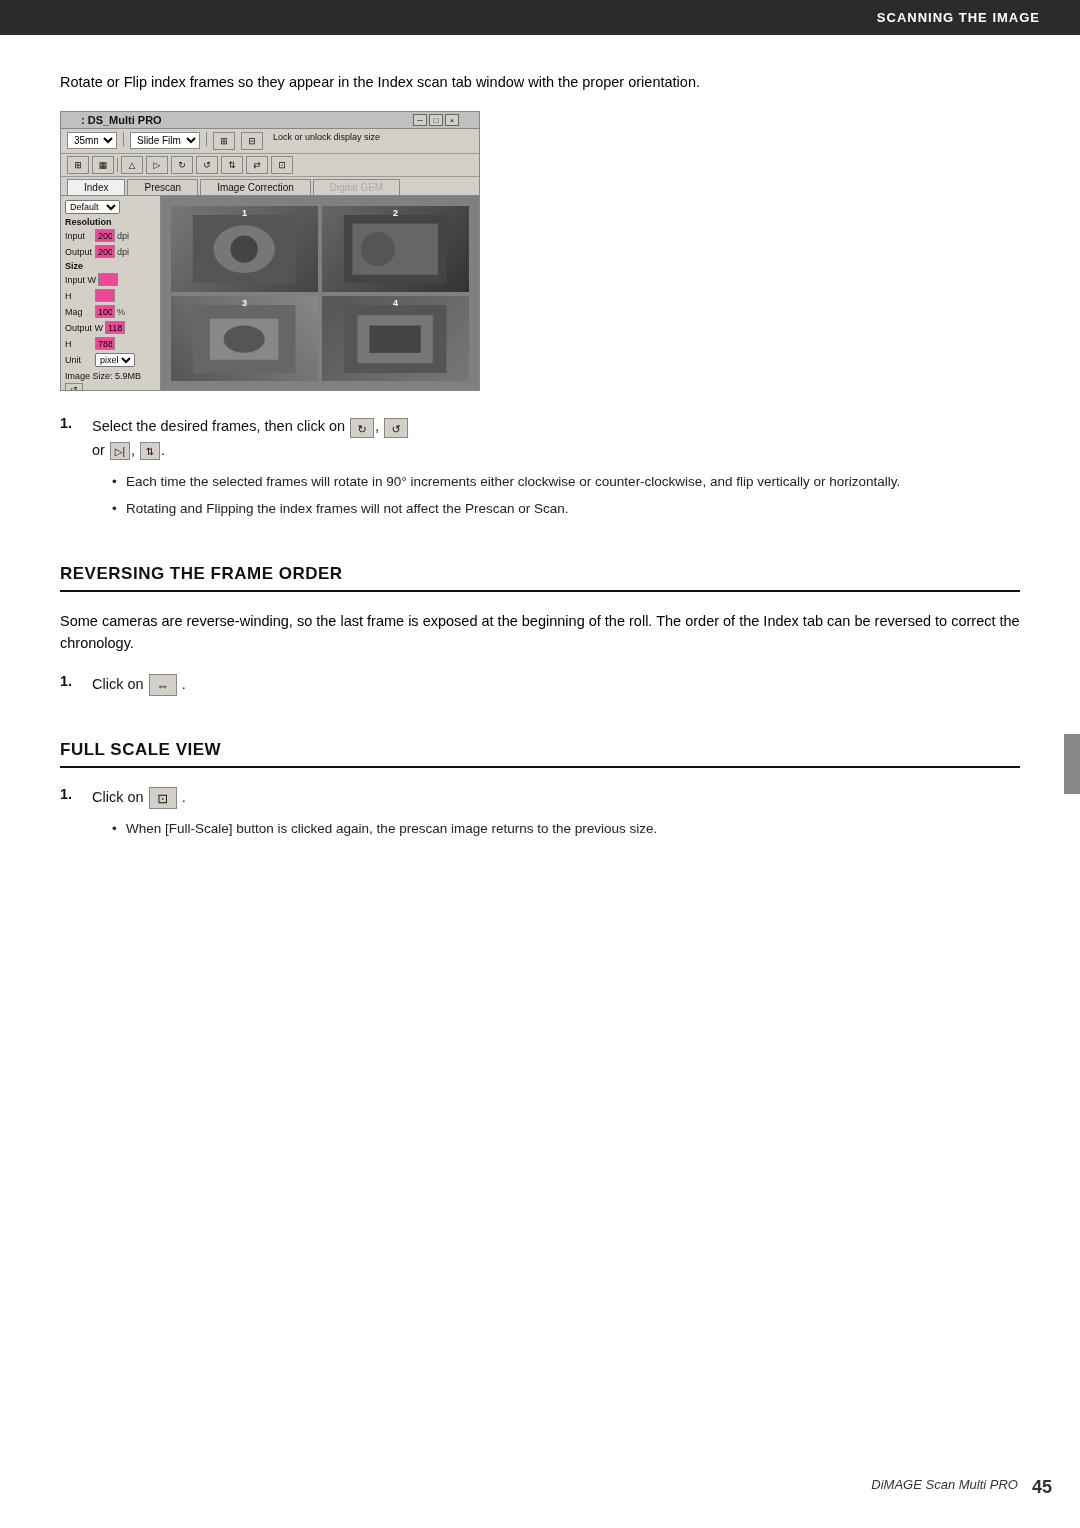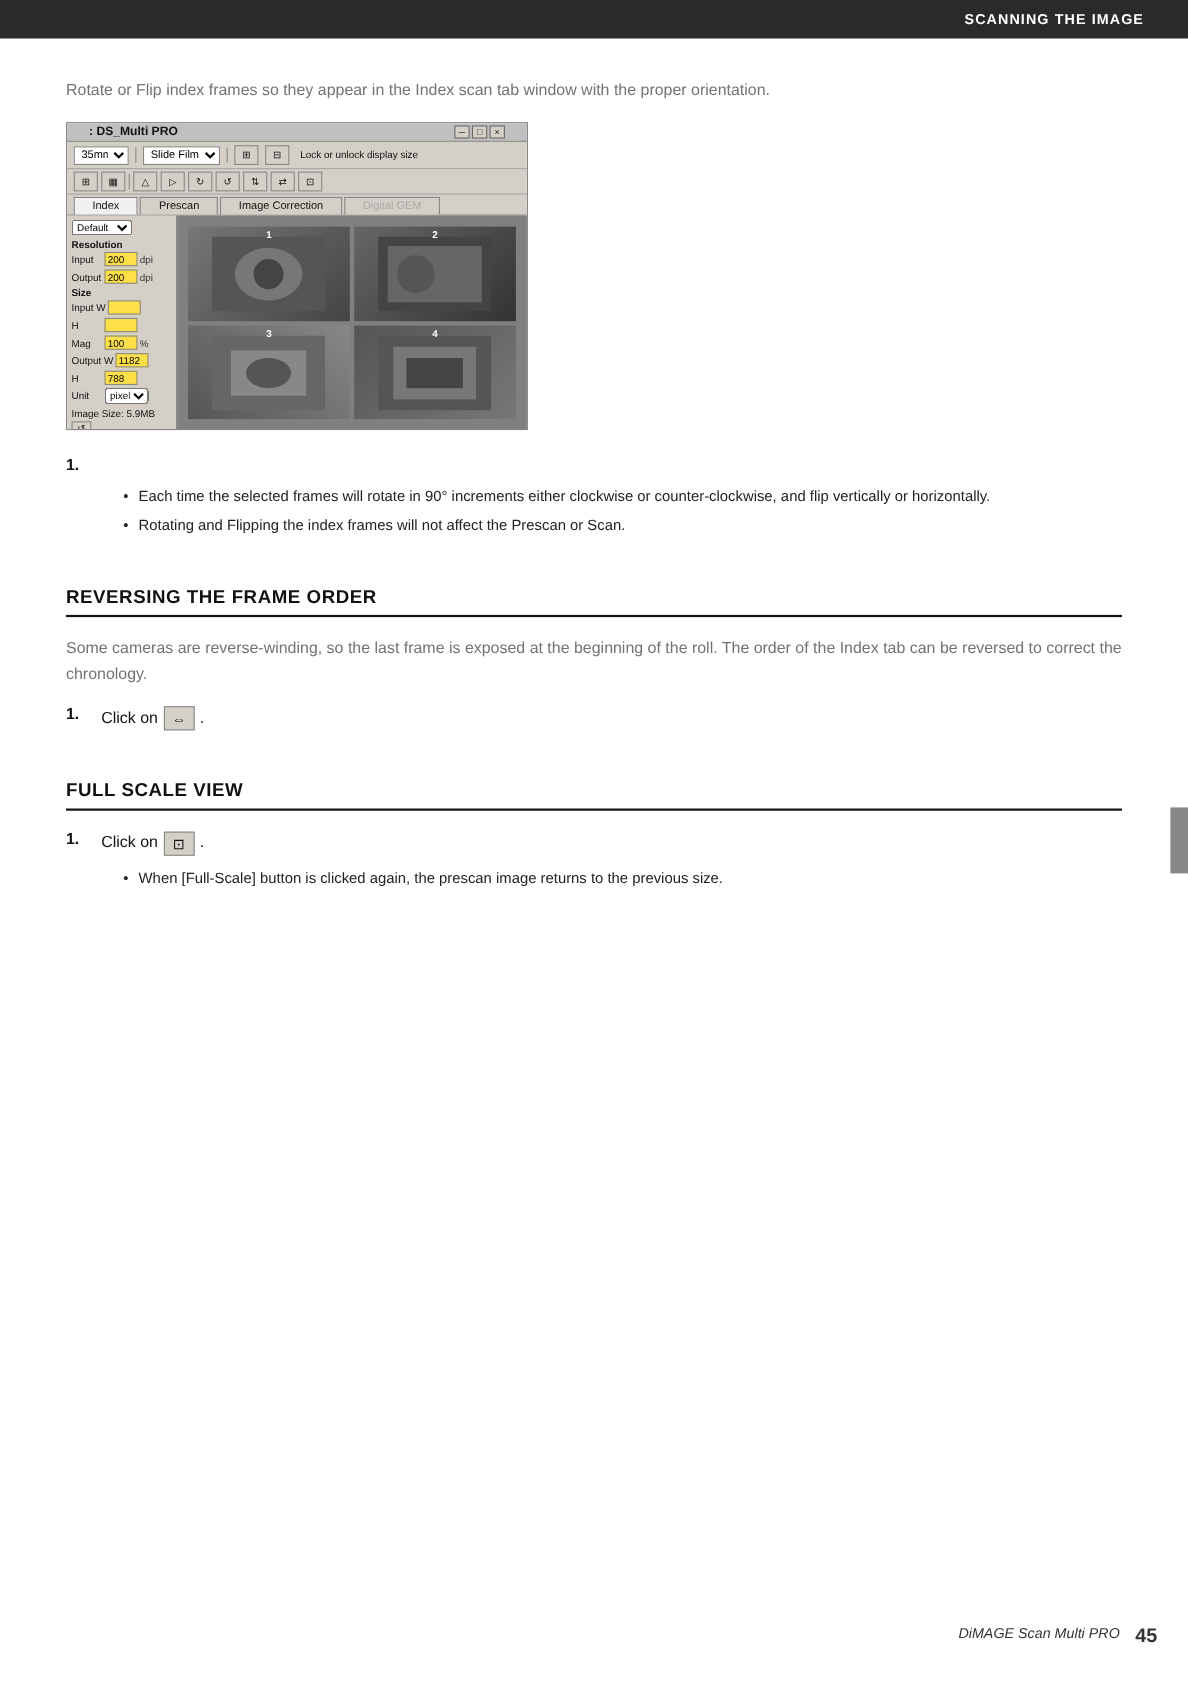--- a/index.html
+++ b/index.html
@@ -42,21 +42,21 @@
     }
 
     .section {
       margin-bottom: 44px;
     }
 
     .section-intro {
       font-size: 14.5px;
       line-height: 1.55;
       margin-bottom: 18px;
-      color: #737373;
+      color: #000000;
     }
 
     
     .step {
       display: flex;
       align-items: flex-start;
       margin-bottom: 10px;
     }
 
     .step-num {
@@ -137,21 +137,21 @@
       justify-content: center;
       cursor: default;
     }
 
     .ss-toolbar {
       background: #d4d0c8;
       border-bottom: 1px solid #999;
       padding: 3px 6px;
       display: flex;
       gap: 6px;
-      align-items: center;
+      align-items: flex-start;
       font-size: 10px;
     }
 
     .ss-select {
       background: white;
       border: 1px solid #888;
       font-size: 10px;
       padding: 1px 2px;
       width: 50px;
     }
@@ -212,24 +212,24 @@
       gap: 2px;
       margin-bottom: 3px;
     }
 
     .ss-panel-label {
       font-size: 9px;
       min-width: 28px;
     }
 
     .ss-panel-input {
-      background: #fde047;
+      background: #ec4899;
       border: 1px solid #888;
       font-size: 9px;
-      width: 30px;
+      width: 20px;
       height: 13px;
       padding: 0 2px;
     }
 
     .ss-panel-unit {
       font-size: 9px;
       color: #333;
     }
 
     .ss-right-panel {
@@ -477,20 +477,29 @@
               <rect x="8" y="6" width="44" height="28" fill="#777"></rect>
               <rect x="15" y="12" width="30" height="16" fill="#444"></rect>
             </svg>
           </div>
         </div>
       </div>
     </div>
 
     <div class="step">
       <span class="step-num">1.</span>
+      <span class="step-content">
+        <span>Select the desired frames, then click on</span>
+        <span class="inline-icon" title="rotate clockwise">↻</span>,
+        <span class="inline-icon" title="rotate counter-clockwise">↺</span>
+        <br>
+        <span>or</span>
+        <span class="inline-icon-sm" title="flip vertical">▷|</span>,
+        <span class="inline-icon-sm" title="flip horizontal">⇅</span>.
+      </span>
     </div>
 
     <ul class="bullet-list">
       <li>Each time the selected frames will rotate in 90° increments either clockwise or counter-clockwise, and flip vertically or horizontally.</li>
       <li>Rotating and Flipping the index frames will not affect the Prescan or Scan.</li>
     </ul>
   </div>
 
   <div class="section">
     <div class="section-title">REVERSING THE FRAME ORDER</div>

